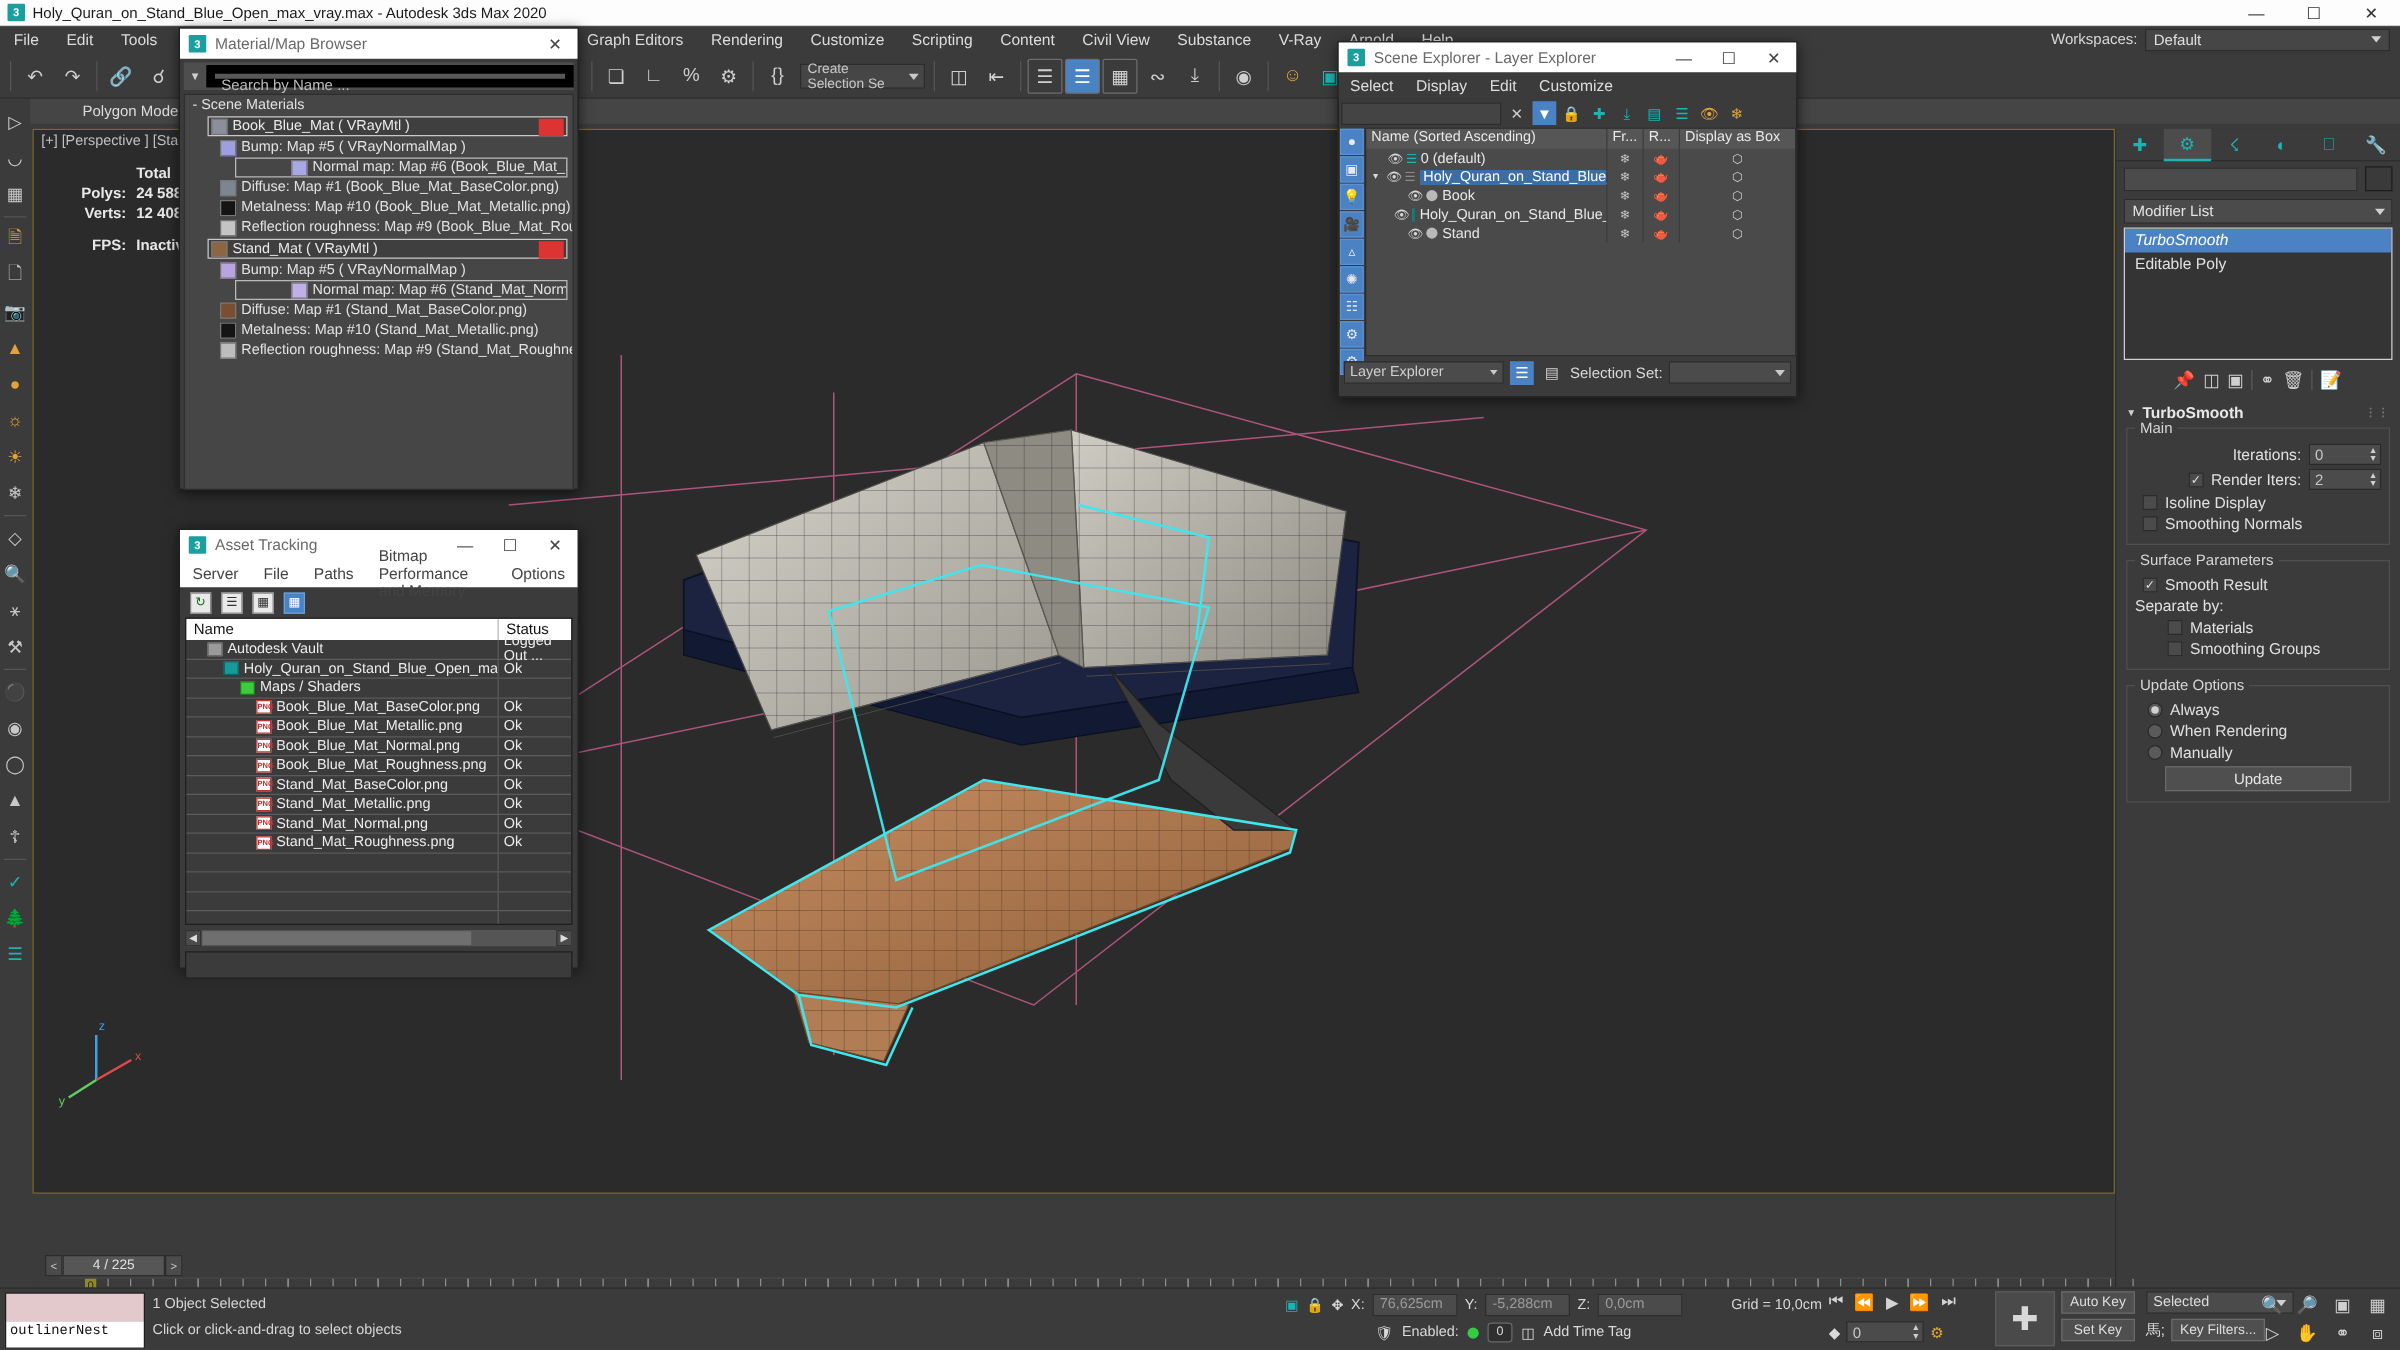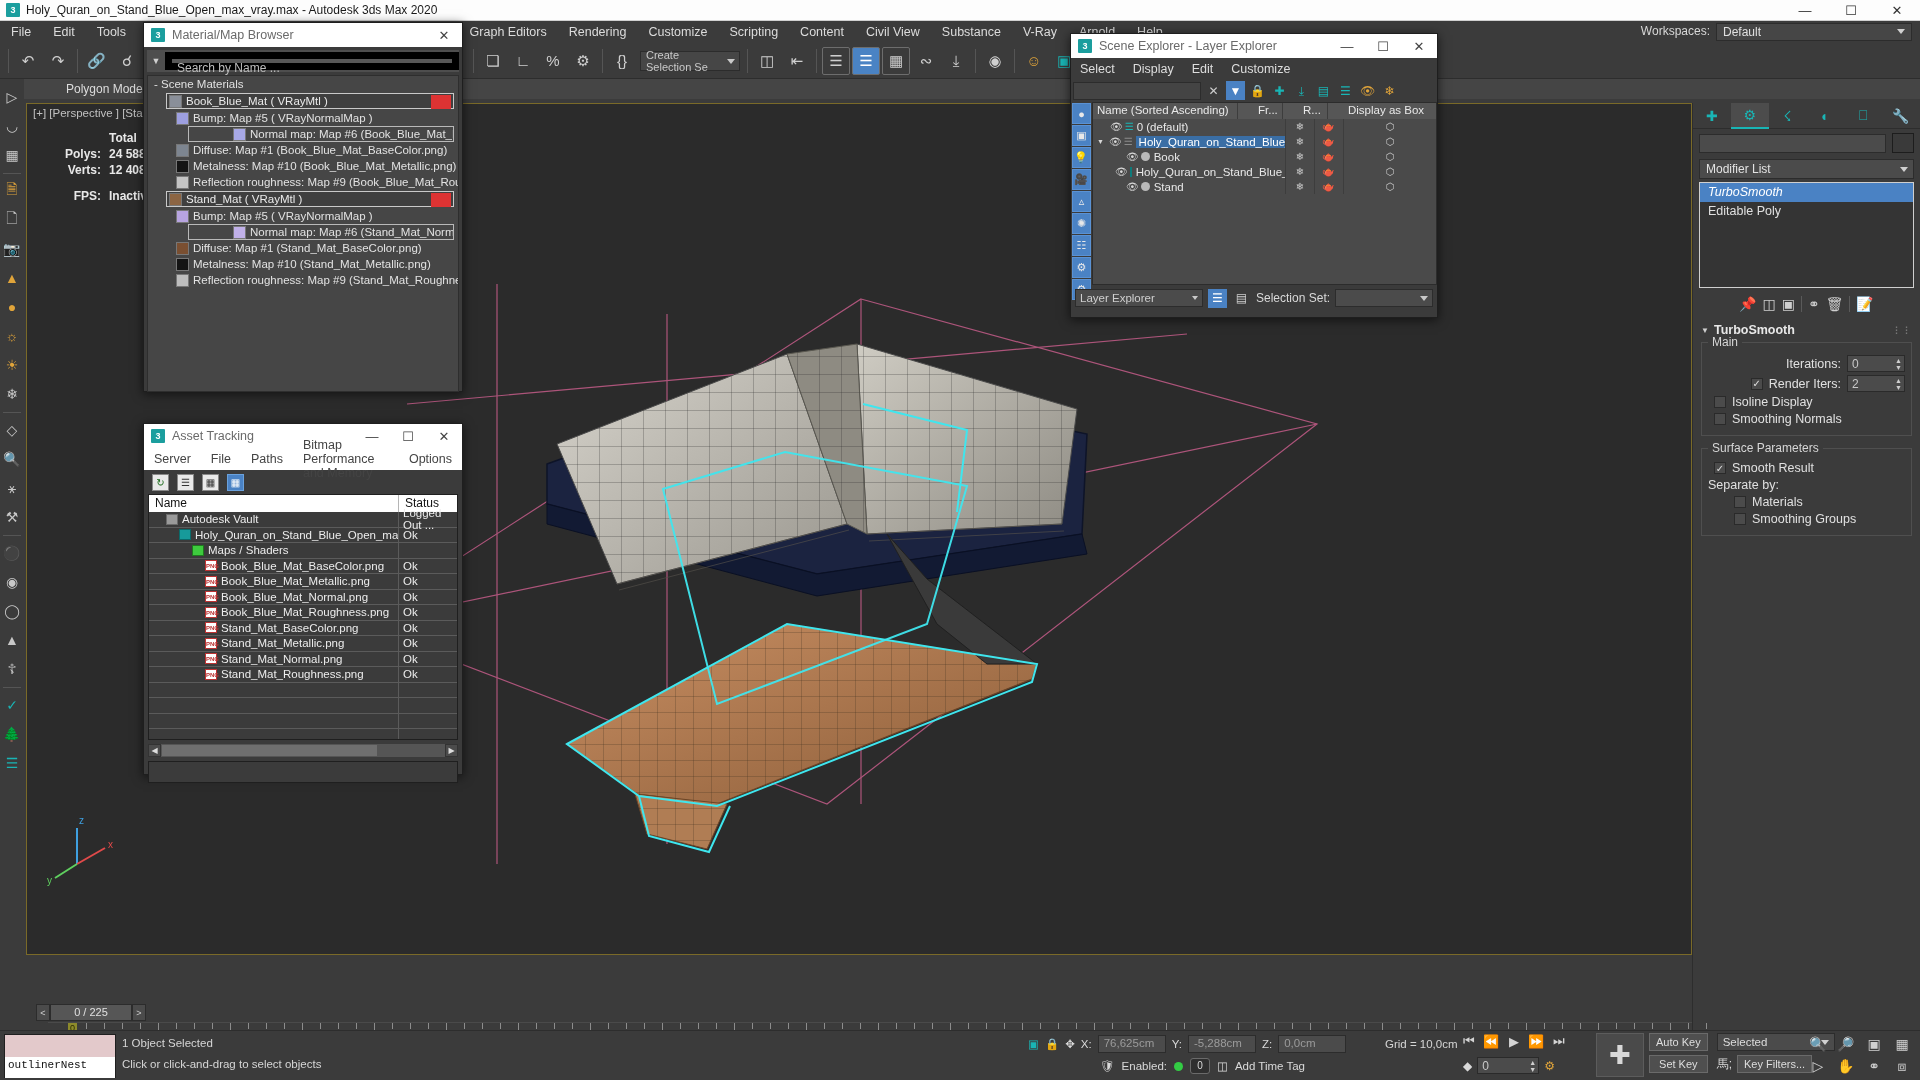--- a/index.html
+++ b/index.html
@@ -290,21 +290,21 @@
   .se-tb { width:19px; height:19px; display:flex; align-items:center;
     justify-content:center; font-size:12px; color:#cfcfcf;}
   .se-tb.on { background:#4a82c4; color:#fff;}
   .se-grid { display:flex; height:183px; }
   .se-iconcol { width:21px; background:#3b3b3b; }
   .se-ic { width:19px; height:21px; background:#4a82c4; border:1px solid #5a92d4;
     margin:1px; display:flex; align-items:center; justify-content:center;
     font-size:11px; color:#e8e8e8;}
   .se-list { flex:1; background:#4a4a4a; border:1px solid #2c2c2c; overflow:hidden;}
   .se-hdr { display:flex; height:16px; background:#565656; font-size:11.5px;
-    color:#e8e8e8;gap:16px; }
+    color:#e8e8e8; }
   .se-hdr div { border-right:1px solid #3d3d3d; padding:1px 4px;
     white-space:nowrap; overflow:hidden;}
   .se-row { display:flex; height:15px; font-size:11.5px; color:#e8e8e8; }
   .se-row .nm { flex:1; display:flex; align-items:center; white-space:nowrap;
     overflow:hidden; border-right:1px solid #3d3d3d;}
   .se-row .nm.sel > .nmtxt { background:#3a6ea5; color:#fff; padding:0 3px; }
   .se-row .col { width:29px; border-right:1px solid #3d3d3d;
     display:flex; align-items:center; justify-content:center; font-size:10px;
     color:#c8c8c8;}
   .se-row .colw { width:92px; display:flex; align-items:center;
@@ -649,26 +649,44 @@
       <div class="frow" style="margin-left:26px">
         <span class="cbx"></span>
         <span>Materials</span>
       </div>
       <div class="frow" style="margin-left:26px">
         <span class="cbx"></span>
         <span>Smoothing Groups</span>
       </div>
     </div>
 
+    <div class="grp" style="margin-top:12px">
+      <div class="gtitle">Update Options</div>
+      <div class="frow" style="margin-left:10px">
+        <span class="rdo">
+            <span class="dot"></span>
+          </span>
+        <span>Always</span>
+      </div>
+      <div class="frow" style="margin-left:10px">
+        <span class="rdo"></span>
+        <span>When Rendering</span>
+      </div>
+      <div class="frow" style="margin-left:10px">
+        <span class="rdo"></span>
+        <span>Manually</span>
+      </div>
+      <div class="btn3d" style="margin:4px 24px 2px 24px">Update</div>
+    </div>
   </div>
 
   <div class="timeline">
     <div class="frame-field">
       <div class="ar">&lt;</div>
-      <div class="fv">0 / 225</div>
+      <div class="fv">4 / 225</div>
       <div class="ar">&gt;</div>
     </div>
     <div class="track">
       <div class="playhead" style="left:20px">0</div>
       <div class="tickwrap" id="tickwrap">
           <div class="tick" style="left: 0px;"></div>
           <div class="tick" style="left: 18px;"></div>
           <div class="tick" style="left: 36px;"></div>
           <div class="tick" style="left: 54px;"></div>
           <div class="tick" style="left: 72px;"></div>

